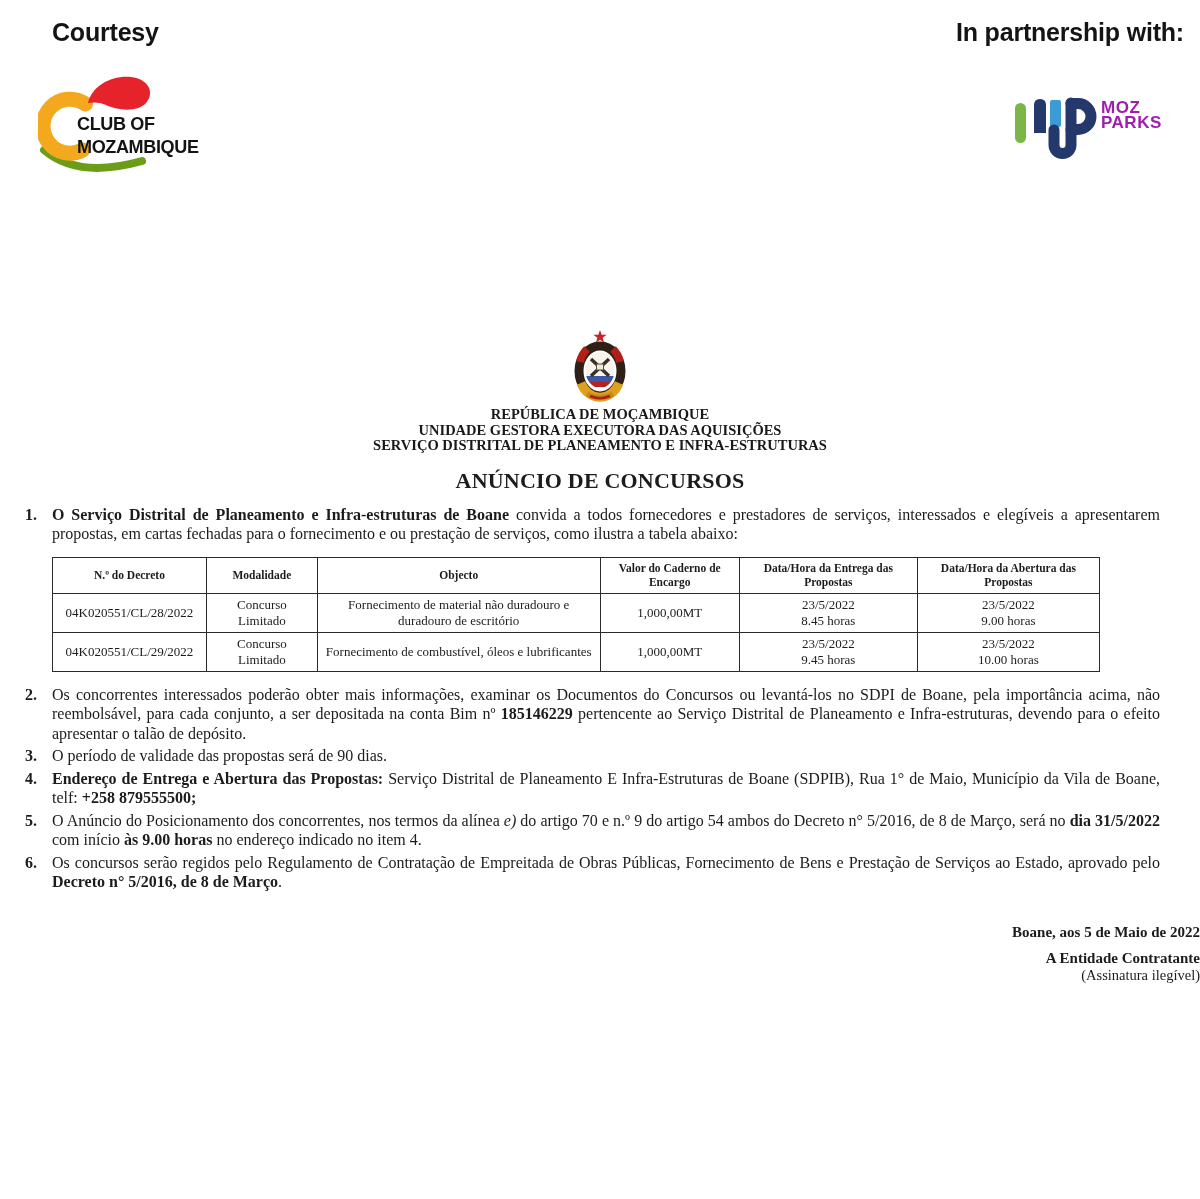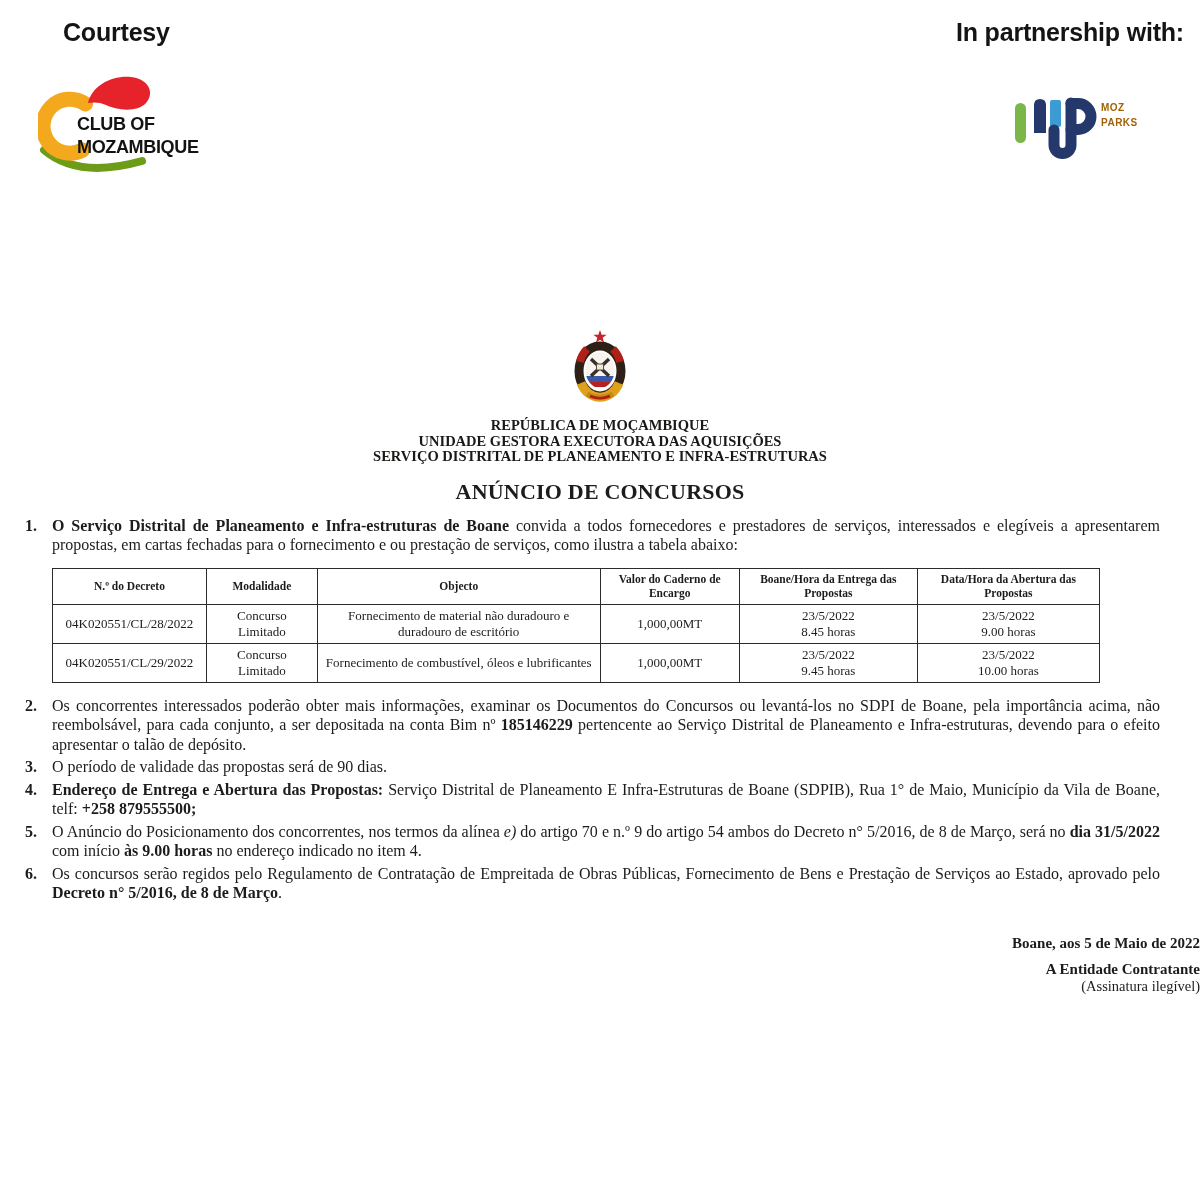--- a/index.html
+++ b/index.html
@@ -5,40 +5,40 @@
   * { box-sizing: border-box; }
   html,body { margin:0; padding:0; }
   body {
     width:1200px; height:1199px; background:#ffffff; position:relative;
     font-family:"Liberation Serif", serif; color:#1d1b1b; overflow:hidden;
   }
   .banner-label {
     position:absolute; font-family:"Liberation Sans", sans-serif;
     font-weight:bold; font-size:25px; color:#141414; letter-spacing:-0.2px;
   }
-  #courtesy { left:63px; top:18px; }
+  #courtesy { left:52px; top:18px; }
   #partnership { right:16px; top:18px; }
 
   #club-logo { position:absolute; left:38px; top:62px; width:190px; height:118px; }
   #club-logo svg { position:absolute; left:0; top:0; }
   .club-text {
     position:absolute; left:39px; top:50px; font-family:"Liberation Sans", sans-serif;
     font-weight:bold; font-size:19px; line-height:23px; color:#131313;
     letter-spacing:-0.4px; transform:scaleX(0.95); transform-origin:left top; white-space:nowrap;
   }
   #mozparks-logo { position:absolute; left:1008px; top:88px; width:160px; height:80px; }
   #mozparks-logo svg { position:absolute; left:0; top:0; }
   .mp-text {
     position:absolute; left:93px; top:13px; font-family:"Liberation Sans", sans-serif;
-    font-weight:bold; font-size:10px; line-height:14.5px; color:#a16207; letter-spacing:0.5px;
+    font-weight:bold; font-size:17px; line-height:14.5px; color:#a21caf; letter-spacing:0.5px;
   }
 
   #doc { position:absolute; left:0; top:328px; width:1200px; }
   .emblem-wrap { text-align:center; height:76px; }
-  .org-lines { text-align:center; font-weight:bold; font-size:14.5px; line-height:15.5px; margin-top:14px; color:#1b1917; }
+  .org-lines { text-align:center; font-weight:bold; font-size:14.5px; line-height:15.5px; margin-top:3px; color:#1b1917; }
   .doc-title { text-align:center; font-weight:bold; font-size:22px; margin-top:14px; letter-spacing:0.2px; }
 
   .items { margin:0 40px 0 25px; }
   #items-before-table { margin-top:11px; }
   .doc-item { display:flex; font-size:16px; line-height:19.5px; margin-bottom:3px; }
   .item-num { width:27px; flex:0 0 27px; font-weight:bold; }
   .item-body { flex:1; text-align:justify; }
   .b { font-weight:bold; }
   .i { font-style:italic; }
 
@@ -130,21 +130,21 @@
       <col style="width:13.3%">
         <col style="width:17%">
         <col style="width:17.4%">
     </colgroup>
     <thead>
         <tr>
           <th>N.º do Decreto</th>
           <th>Modalidade</th>
           <th>Objecto</th>
           <th>Valor do Caderno de Encargo</th>
-          <th>Boane/Hora da Entrega das Propostas</th>
+          <th>Data/Hora da Entrega das Propostas</th>
           <th>Data/Hora da Abertura das Propostas</th>
         </tr>
       </thead>
     <tbody>
         <tr>
           <td>04K020551/CL/28/2022</td>
           <td>Concurso Limitado</td>
           <td>Fornecimento de material não duradouro e duradouro de escritório</td>
           <td>1,000,00MT</td>
           <td>23/5/2022<br>8.45 horas</td>

